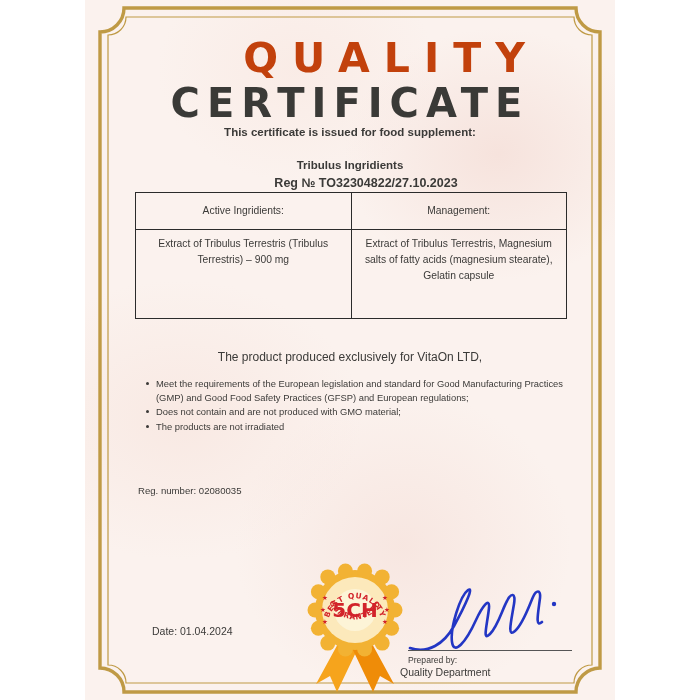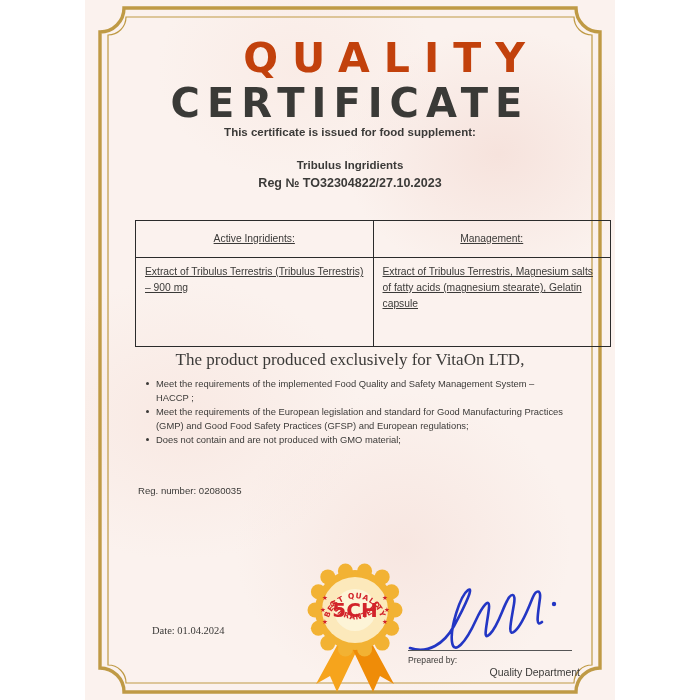--- a/index.html
+++ b/index.html
@@ -16,42 +16,42 @@
       radial-gradient(240px 220px at 60% 78%, rgba(243,216,208,.45), rgba(243,216,208,0) 70%),
       radial-gradient(200px 160px at 40% 10%, rgba(248,229,222,.5), rgba(248,229,222,0) 70%),
       #fbf2ee;
   }
   .abs{position:absolute;}
   .center{left:85px;width:530px;text-align:center;}
   .t1{top:34px;font-size:41px;font-weight:700;letter-spacing:14px;color:#c2410c;font-family:"DejaVu Sans",sans-serif;margin-left:41px;}
   .t2{top:80px;font-size:40px;font-weight:700;letter-spacing:7px;color:#3a3a37;font-family:"DejaVu Sans",sans-serif;}
   .subtitle{top:126px;font-size:11.5px;font-weight:700;}
   .pname{top:159px;font-size:11.5px;font-weight:700;}
-  .regline{top:176px;font-size:12.5px;font-weight:700;}
+  .regline{top:176px;font-size:12.5px;font-weight:700;padding-left:16px;}
   table.ingr{
-    position:absolute;left:135px;top:220px;width:476px;
-    border-collapse:collapse;table-layout:fixed;background:transparent;text-decoration:underline;
+    position:absolute;left:135px;top:192px;width:432px;
+    border-collapse:collapse;table-layout:fixed;background:transparent;
   }
   table.ingr td{
     border:1.2px solid #2b2b2b;font-size:10.3px;line-height:1.55;
     padding:6px 9px;vertical-align:middle;
   }
   table.ingr tr.hdr td{height:24px;text-align:center;font-weight:400;}
-  table.ingr tr.bod td{height:76px;vertical-align:top;text-align:left;}
-  .excl{top:350px;font-size:17px;font-weight:500;font-family:Liberation Serif, serif;}
+  table.ingr tr.bod td{height:76px;vertical-align:top;text-align:center;}
+  .excl{top:350px;font-size:12px;font-weight:500;}
   .bullets{left:146px;top:377px;width:420px;font-size:9.4px;line-height:13.5px;}
   .bullet-item{position:relative;padding-left:10px;margin-bottom:1px;}
   .bullet-item .dot{
     position:absolute;left:0;top:5px;width:3px;height:3px;border-radius:50%;background:#3b3a38;
   }
   .regnum{left:138px;top:485px;font-size:9.6px;}
-  .date{left:152px;top:625px;font-size:10.5px;font-family:Liberation Serif, serif;}
+  .date{left:152px;top:625px;font-size:10.5px;}
   .sigline{left:408px;top:650px;width:164px;border-top:1.2px solid #555;}
   .prepared{left:408px;top:655px;width:164px;text-align:left;font-size:8.6px;}
-  .dept{left:400px;top:666px;width:180px;text-align:right;font-size:10.5px;}
+  .dept{left:400px;top:666px;width:180px;text-align:left;font-size:10.5px;}
   svg text{font-family:"DejaVu Sans",sans-serif;}
 </style>
 </head>
 <body>
 
 <div class="paper"></div>
 
 <svg class="abs" style="left:85px;top:0;" width="530" height="700" viewBox="0 0 530 700">
   <path d="M 39 8 H 491 A 24 24 0 0 0 515 32 V 668 A 24 24 0 0 0 491 692 H 39 A 24 24 0 0 0 15 668 V 32 A 24 24 0 0 0 39 8 Z" fill="none" stroke="#bf9a45" stroke-width="3.4"></path>
   <path d="M 41 17 H 489 A 18 18 0 0 0 507 35 V 665 A 18 18 0 0 0 489 683 H 41 A 18 18 0 0 0 23 665 V 35 A 18 18 0 0 0 41 17 Z" fill="none" stroke="#bf9a45" stroke-width="1.2"></path>
@@ -74,29 +74,29 @@
     <td>Extract of Tribulus Terrestris, Magnesium salts of fatty acids (magnesium stearate), Gelatin capsule</td>
   </tr>
 </tbody>
   </table>
 
 <div class="abs center excl">The product produced exclusively for VitaOn LTD,</div>
 
 <div class="abs bullets">
   <div class="bullet-item">
     <span class="dot"></span>
-    <span>Meet the requirements of the implemented Food Quality and Safety Management System – HACCP ;</span>
-  </div>
-  <div class="bullet-item">
-    <span class="dot"></span>
     <span>Meet the requirements of the European legislation and standard for Good Manufacturing Practices (GMP) and Good Food Safety Practices (GFSP) and European regulations;</span>
   </div>
   <div class="bullet-item">
     <span class="dot"></span>
     <span>Does not contain and are not produced with GMO material;</span>
+  </div>
+  <div class="bullet-item">
+    <span class="dot"></span>
+    <span>The products are not irradiated</span>
   </div>
 </div>
 
 <div class="abs regnum">Reg. number: 02080035</div>
 
 <svg class="abs" style="left:292px;top:562px;" width="126" height="132" viewBox="0 0 126 132">
 
   <polygon points="48,78 24,122 38,114 45,130 66,86" fill="#f6a41c"></polygon>
   <polygon points="78,78 102,122 88,114 81,130 60,86" fill="#ef8c08"></polygon>
 

